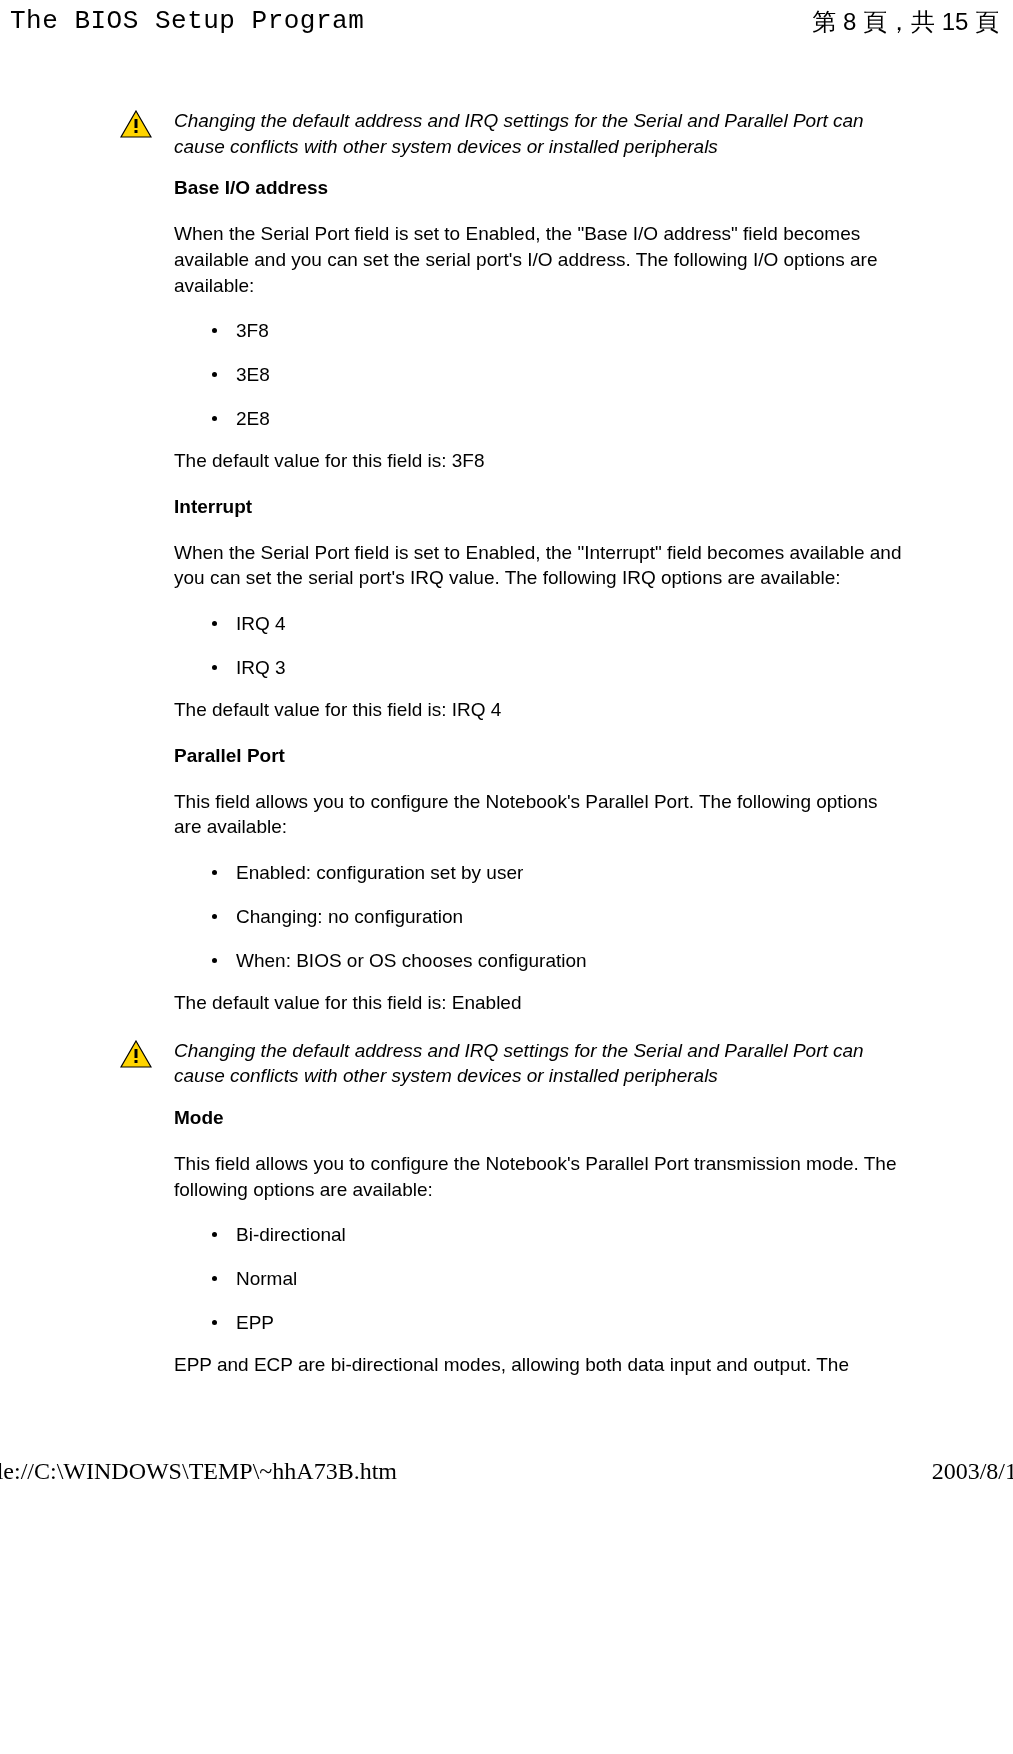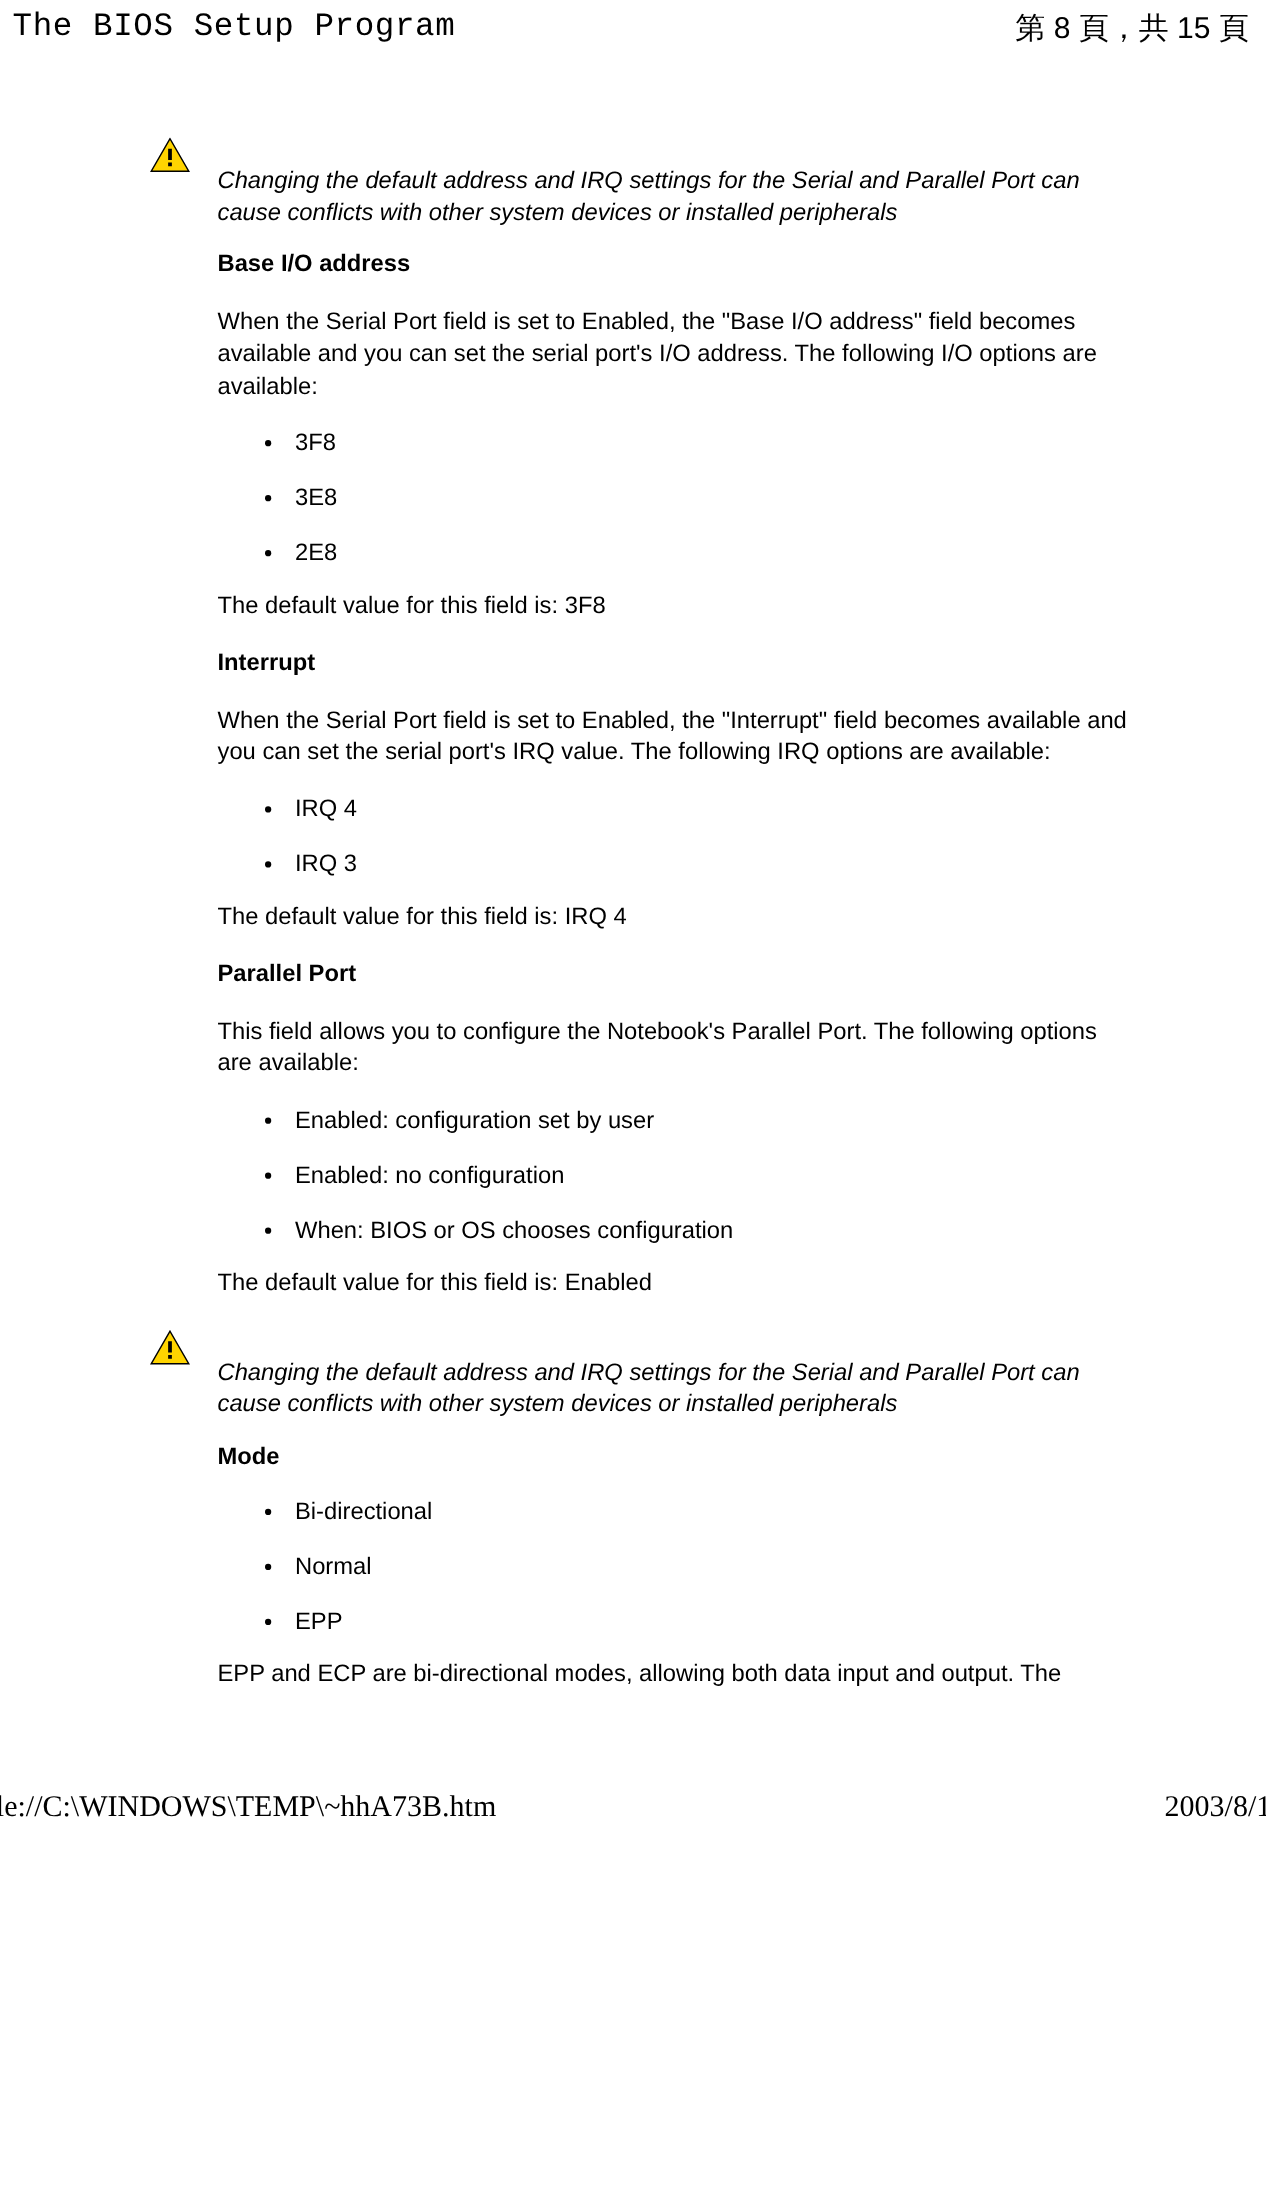--- a/index.html
+++ b/index.html
@@ -3,21 +3,21 @@
   <meta charset="utf-8">
   <style>
     * { box-sizing: border-box; }
     body { margin:0; padding:0; background:#fff; font-family:Arial,Helvetica,sans-serif; font-size:19px; color:#000; width:1013px; }
     .header { display:flex; justify-content:space-between; align-items:flex-start; padding:6px 14px 0 10px; }
     .header-left { font-family:Liberation Mono, monospace; font-size:26px; font-weight:400; letter-spacing:0.5px; }
     .header-right { font-family:Liberation Sans, sans-serif; font-size:24px; }
     .content { padding: 70px 110px 20px 120px; }
     .row { display:flex; align-items:flex-start; margin-bottom:0; }
     .warn-cell { width:54px; flex:none; padding-top:2px; }
-    .body-cell { flex:1;margin-top:24px; }
+    .body-cell { flex:1; }
     .warn-icon { width:32px; height:28px; }
     .warn-text { font-style:italic; line-height:1.35; margin:0 0 18px 0; }
     .h { font-weight:bold; margin:0 0 22px 0; }
     .p { margin:0 0 22px 0; line-height:1.35; }
     ul { margin:0 0 22px 0; padding:0 0 0 38px; list-style:none; }
     ul li { padding:0 0 0 24px; margin:0 0 22px 0; position:relative; }
     ul li:last-child { margin-bottom:0; }
     ul li::before { content:""; position:absolute; left:0; top:8px; width:5px; height:5px; background:#000; border-radius:50%; }
     ul.list-block { margin-bottom:18px; }
     .footer { display:flex; justify-content:space-between; font-family:"Times New Roman",Times,serif; font-size:24px; padding:60px 10px 0 0; overflow:hidden; white-space:nowrap; }
@@ -59,39 +59,40 @@
       <ul class="list-block">
         <li>IRQ 4</li>
         <li>IRQ 3</li>
       </ul>
       <p class="p">The default value for this field is: IRQ 4</p>
 
       <p class="h">Parallel Port</p>
       <p class="p">This field allows you to configure the Notebook's Parallel Port. The following options are available:</p>
       <ul class="list-block">
         <li>Enabled: configuration set by user</li>
-        <li>Enabled: no configuration</li>
+        <li>Changing: no configuration</li>
         <li>When: BIOS or OS chooses configuration</li>
       </ul>
       <p class="p">The default value for this field is: Enabled</p>
     </div>
   </div>
 
   <div class="row">
     <div class="warn-cell">
       <svg class="warn-icon" viewBox="0 0 32 28">
         <polygon points="16,1 31,27 1,27" fill="#ffd400" stroke="#000" stroke-width="1.2"></polygon>
         <rect x="14.5" y="9" width="3" height="9" fill="#000"></rect>
         <rect x="14.5" y="20" width="3" height="3" fill="#000"></rect>
       </svg>
     </div>
     <div class="body-cell">
       <p class="warn-text">Changing the default address and IRQ settings for the Serial and Parallel Port can cause conflicts with other system devices or installed peripherals</p>
 
       <p class="h">Mode</p>
+      <p class="p">This field allows you to configure the Notebook's Parallel Port transmission mode. The following options are available:</p>
       <ul class="list-block">
         <li>Bi-directional</li>
         <li>Normal</li>
         <li>EPP</li>
       </ul>
       <p class="p" style="margin-bottom:0">EPP and ECP are bi-directional modes, allowing both data input and output. The</p>
     </div>
   </div>
 
 </div>

